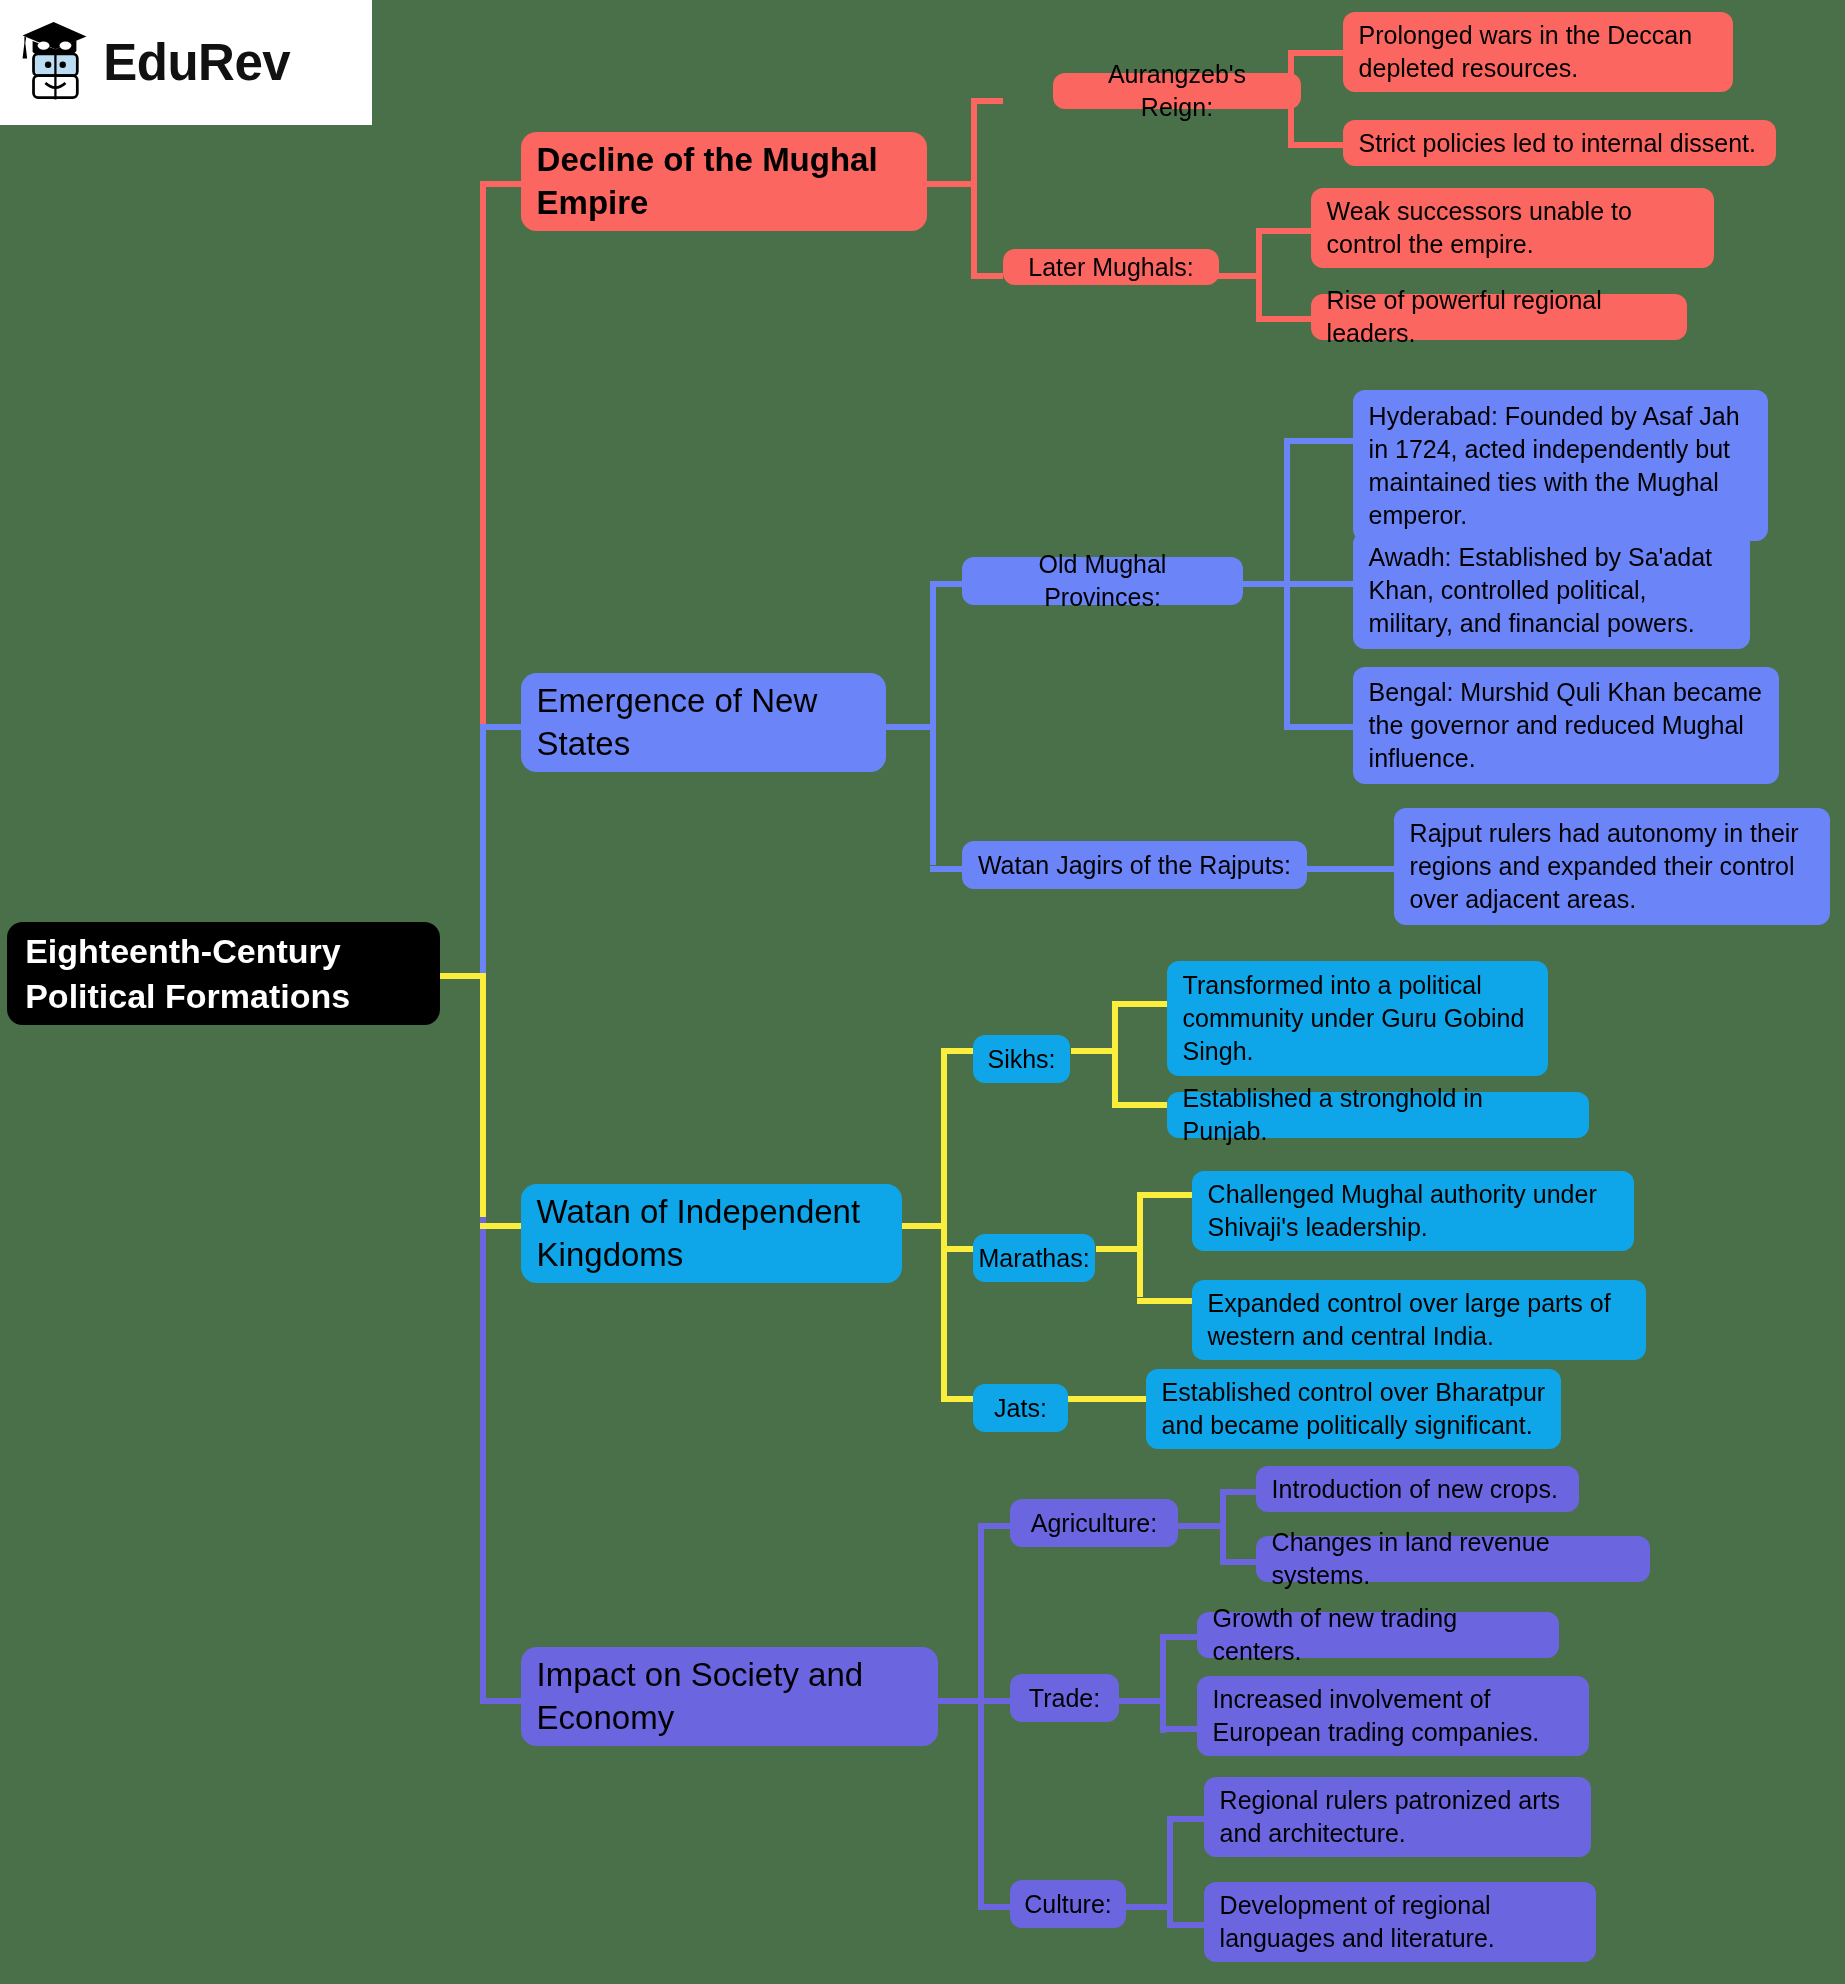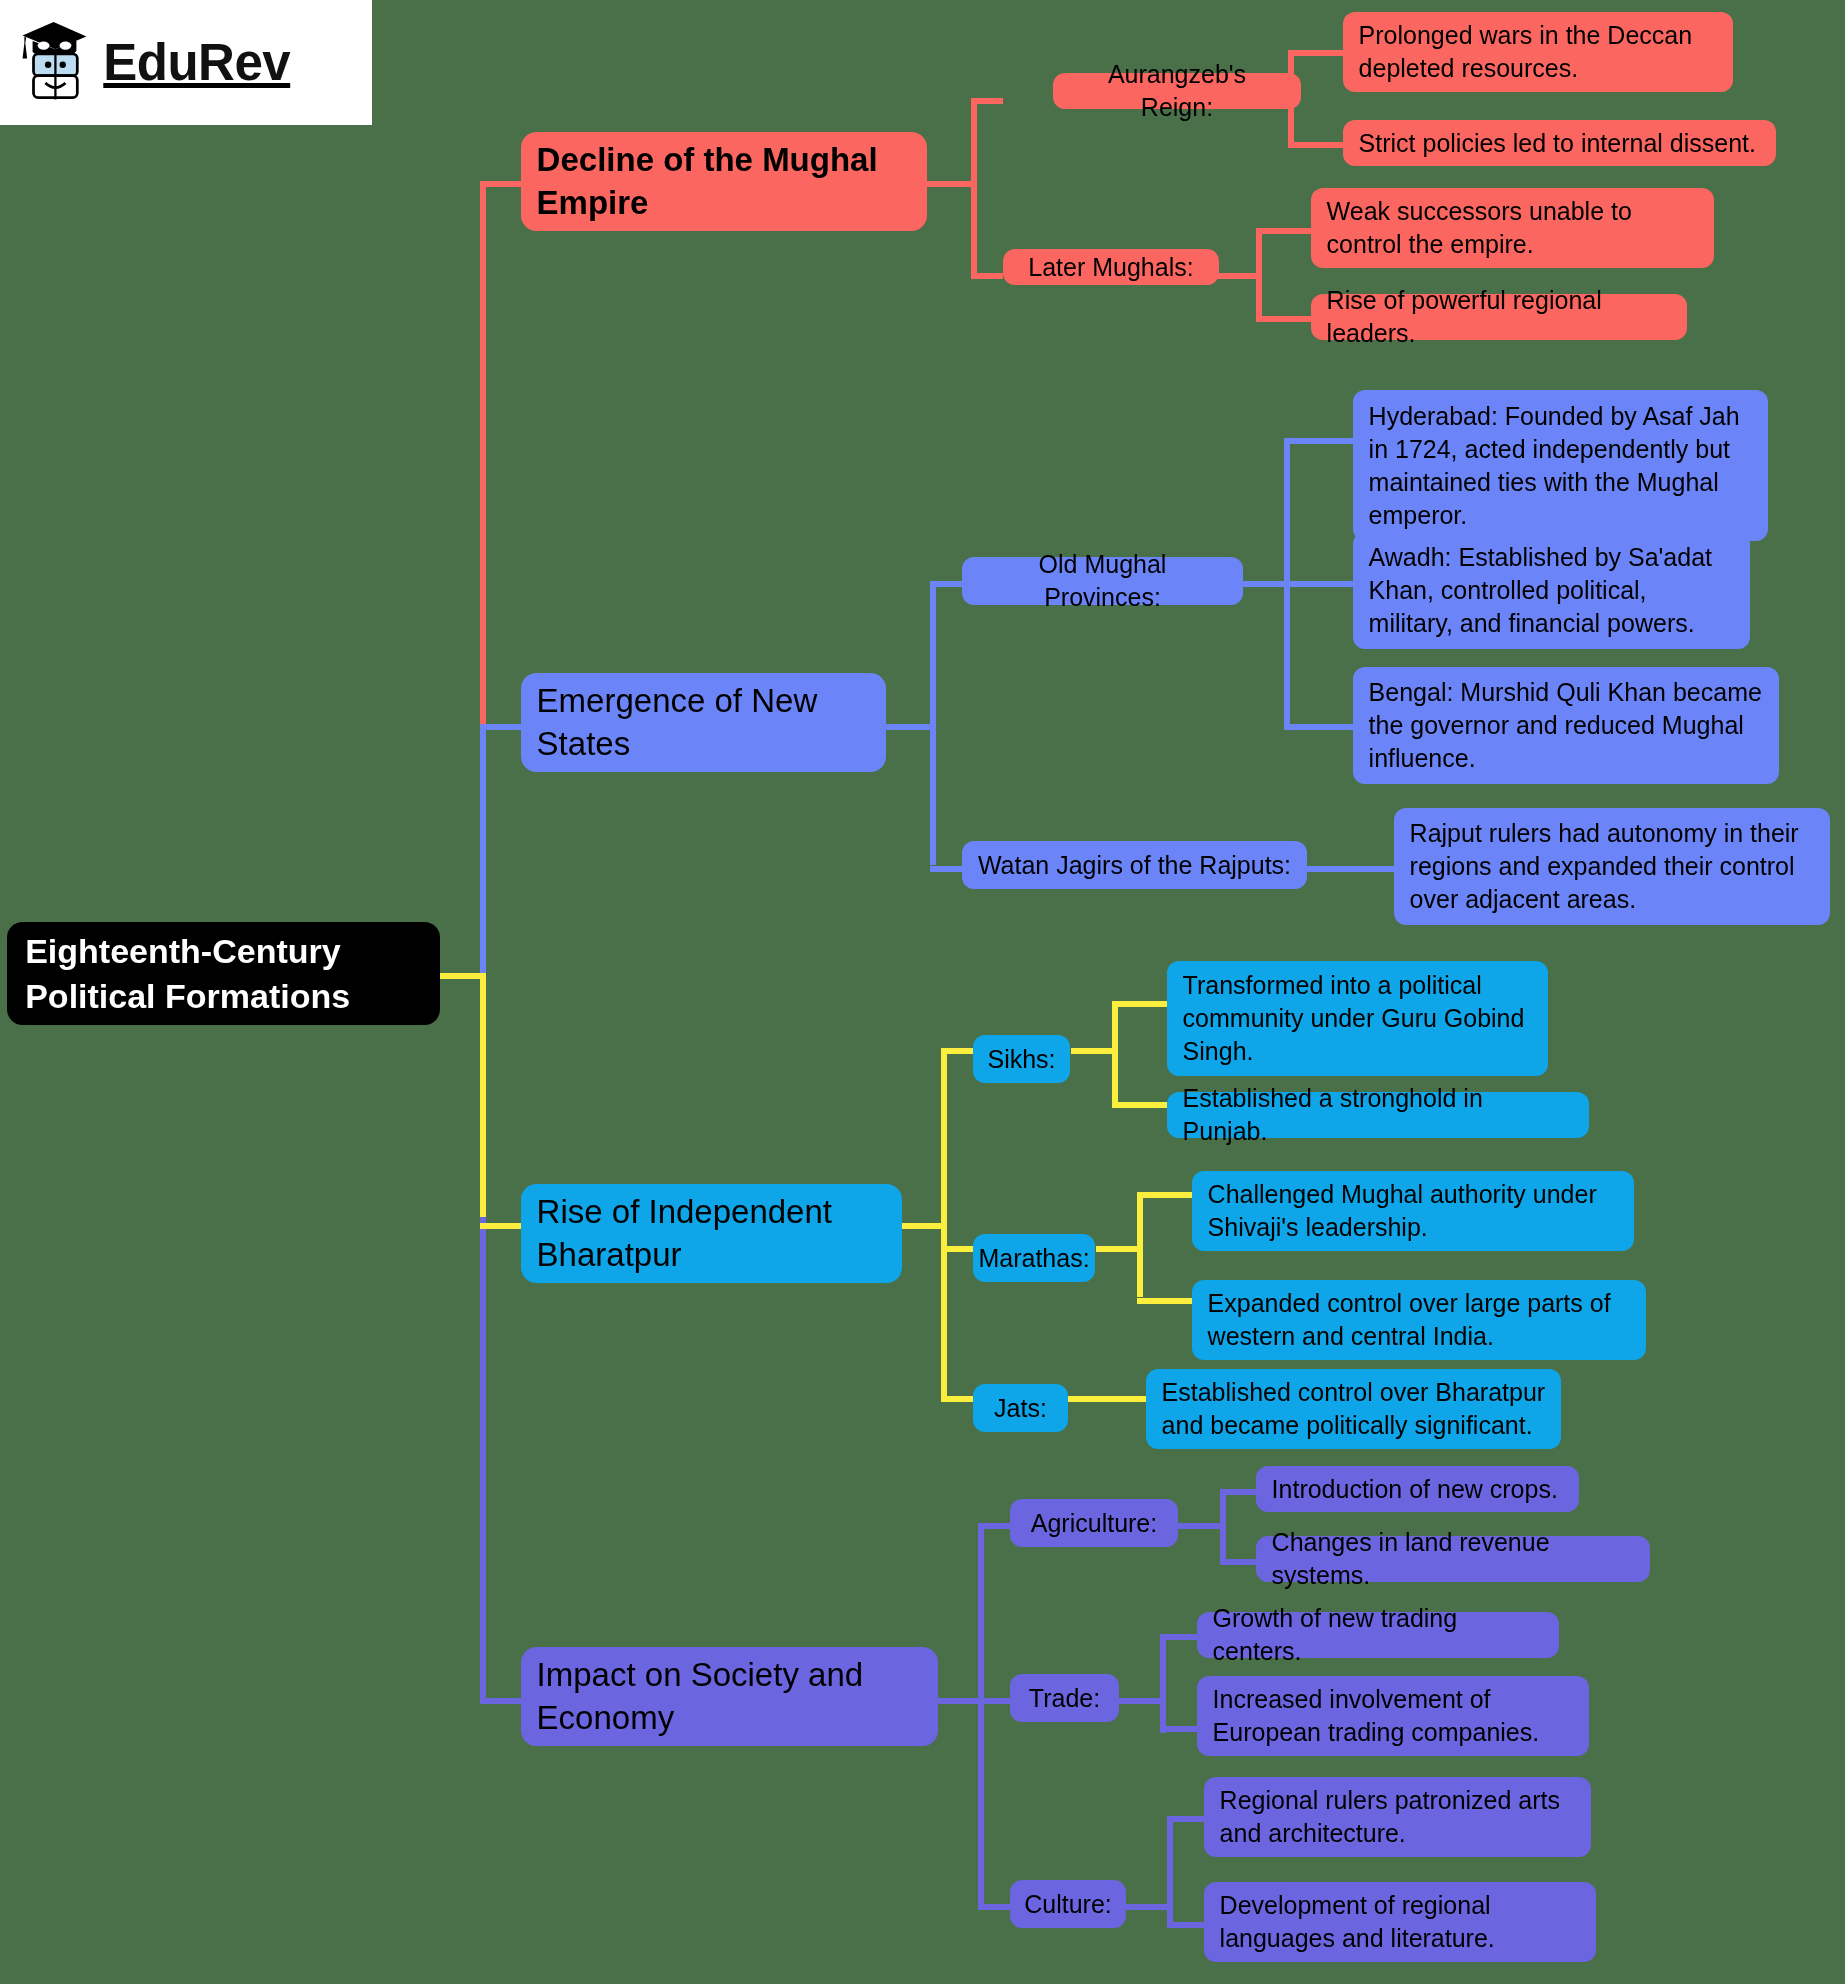--- a/index.html
+++ b/index.html
@@ -5,21 +5,21 @@
   html,body{margin:0;padding:0;}
   body{
     width:1846px;height:1985px;position:relative;overflow:hidden;
     background:#497049;
     font-family:"Liberation Sans",sans-serif;
   }
   
   #logo{
     position:absolute;left:0;top:0;width:372px;height:125px;
     background:#ffffff;display:flex;align-items:center;gap:12px;
-    padding-left:18.3px;box-sizing:border-box;text-decoration:underline;
+    padding-left:18.3px;box-sizing:border-box;
   }
   #logo .mark{width:73px;height:87px;flex:0 0 auto;}
   #logo .word{font-size:51px;font-weight:bold;color:#111;letter-spacing:-0.5px;
                font-family:"Liberation Sans",sans-serif;}
   
   .node{
     position:absolute;box-sizing:border-box;
     border-radius:12px;
     display:flex;align-items:center;
     padding:5.5px 15.6px;
@@ -144,21 +144,21 @@
 
 <div class="ln h c-purple" style="left:1126px;top:1904px;width:46px;"></div>
 <div class="ln v c-purple" style="left:1167px;top:1816px;height:112px;"></div>
 <div class="ln h c-purple" style="left:1167px;top:1816px;width:37px;"></div>
 <div class="ln h c-purple" style="left:1167px;top:1922px;width:37px;"></div>
 
 <div class="node root" style="left:6.9px;top:922px;width:433px;height:103px;">Eighteenth-Century Political Formations</div>
 
 <div class="node lvl1 red" style="left:521px;top:132px;width:406px;height:99px;font-weight:bold;">Decline of the Mughal Empire</div>
 <div class="node lvl1 blue" style="left:521px;top:673px;width:365px;height:99px;">Emergence of New States</div>
-<div class="node lvl1 yellow" style="left:521px;top:1172px;width:381px;height:99px;">Rise of Independent Bharatpur</div>
+<div class="node lvl1 yellow" style="left:521px;top:1172px;width:381px;height:99px;">Watan of Independent Kingdoms</div>
 <div class="node lvl1 purple" style="left:521px;top:1647px;width:417px;height:99px;">Impact on Society and Economy</div>
 
 <div class="node red center" style="left:1053px;top:73px;width:248px;height:36px;">Aurangzeb's Reign:</div>
 <div class="node red center" style="left:1003px;top:249px;width:216px;height:36px;">Later Mughals:</div>
 
 <div class="node red" style="left:1343px;top:11.5px;width:390px;height:80px;">Prolonged wars in the Deccan depleted resources.</div>
 <div class="node red" style="left:1343px;top:120px;width:433px;height:46px;">Strict policies led to internal dissent.</div>
 <div class="node red" style="left:1311px;top:188px;width:403px;height:80px;">Weak successors unable to control the empire.</div>
 <div class="node red" style="left:1311px;top:294px;width:376px;height:46px;">Rise of powerful regional leaders.</div>
 

